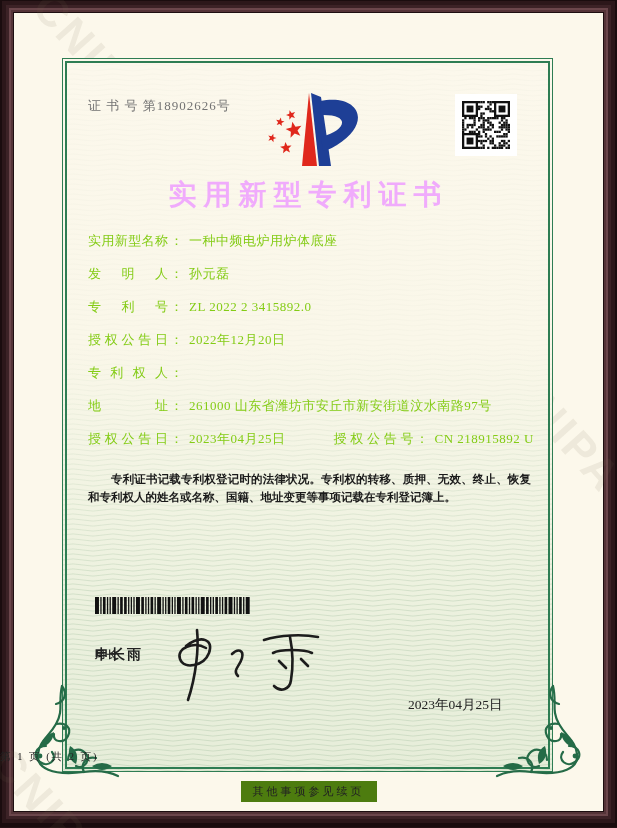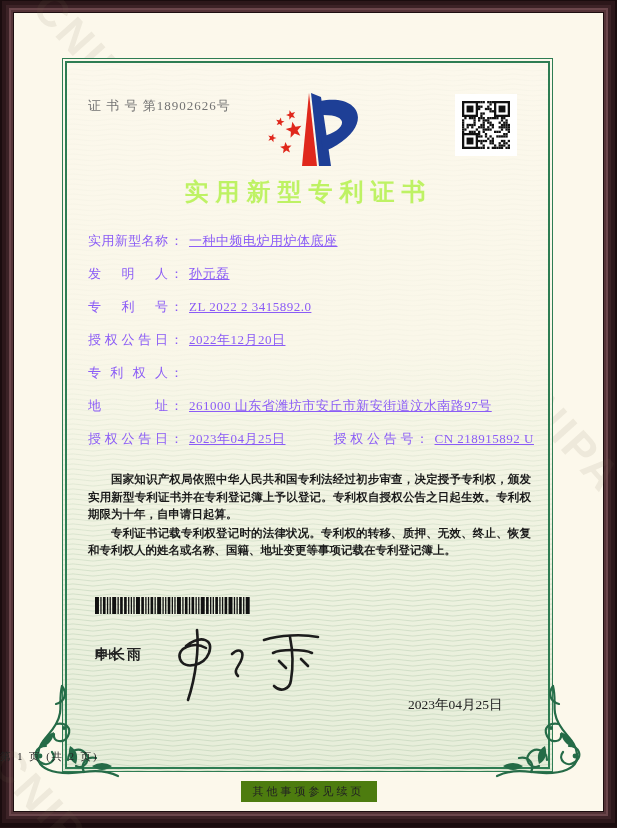--- a/index.html
+++ b/index.html
@@ -45,27 +45,27 @@
   .ornament{position:absolute;width:112px;height:112px;}
   .orn-left{left:18px;top:680px;}
   .orn-right{left:485px;top:680px;transform:scaleX(-1);}
 
   .cert-no{position:absolute;left:88px;top:97px;font-size:13px;color:#737373;letter-spacing:1px;}
   .qr-box{position:absolute;left:455px;top:94px;width:62px;height:62px;background:#fff;
     display:flex;align-items:center;justify-content:center;}
   .logo{position:absolute;left:258px;top:88px;width:110px;height:90px;}
   .title{
     position:absolute;left:0;top:176px;width:100%;text-align:center;
-    font-size:24px;font-weight:bold;color:#bef264;letter-spacing:7px;margin:0;
-  }
-  .fields{position:absolute;left:88px;top:231px;width:444px;font-size:13px;color:#8b5cf6;}
+    font-size:28px;font-weight:bold;color:#f0abfc;letter-spacing:7px;margin:0;
+  }
+  .fields{position:absolute;left:88px;top:231px;width:444px;font-size:13px;color:#84cc16;}
   .frow{display:flex;margin-bottom:13px;line-height:20px;white-space:nowrap;}
   .flabel{display:inline-block;width:80px;text-align:justify;text-align-last:justify;letter-spacing:0;}
   .fcolon{display:inline-block;margin:0 6px 0 2px;}
-  .fvalue{letter-spacing:0.5px;text-decoration:underline;}
+  .fvalue{letter-spacing:0.5px;}
   .pair1{display:flex;width:224px;}
   .pairs{display:flex;gap:48px;}
   .body-text{
     position:absolute;left:88px;top:471px;width:443px;
     font-size:11.5px;line-height:17.5px;color:#1a1a1a;font-weight:600;
     text-align:justify;
   }
   .body-text p{margin:0 0 1px 0;text-indent:2em;}
   .barcode{position:absolute;left:95px;top:597px;}
   .sig-title{position:absolute;left:95px;top:648px;font-size:10px;font-weight:bold;color:#222;
@@ -560,21 +560,20 @@
       </span>
       <span class="pair1">
         <span class="flabel">授权公告号</span>
           <span class="fcolon">：</span>
         <span class="fvalue">CN 218915892 U</span>
       </span>
     </div>
   </div>
 
   <div class="body-text">
-    <p>国家知识产权局依照中华人民共和国专利法经过初步审查，决定授予专利权，颁发实用新型专利证书并在专利登记簿上予以登记。专利权自授权公告之日起生效。专利权期限为十年，自申请日起算。</p>
     <p>专利证书记载专利权登记时的法律状况。专利权的转移、质押、无效、终止、恢复和专利权人的姓名或名称、国籍、地址变更等事项记载在专利登记簿上。</p>
   </div>
 
   <svg class="barcode" id="barcode" width="156" height="17">
       <rect x="0" y="0" width="3.9661016949152543" height="17" fill="#111"></rect>
       <rect x="5.288135593220339" y="0" width="1.3220338983050848" height="17" fill="#111"></rect>
       <rect x="7.932203389830509" y="0" width="2.6440677966101696" height="17" fill="#111"></rect>
       <rect x="11.898305084745763" y="0" width="1.3220338983050848" height="17" fill="#111"></rect>
       <rect x="14.542372881355933" y="0" width="1.3220338983050848" height="17" fill="#111"></rect>
       <rect x="17.186440677966104" y="0" width="3.9661016949152543" height="17" fill="#111"></rect>

